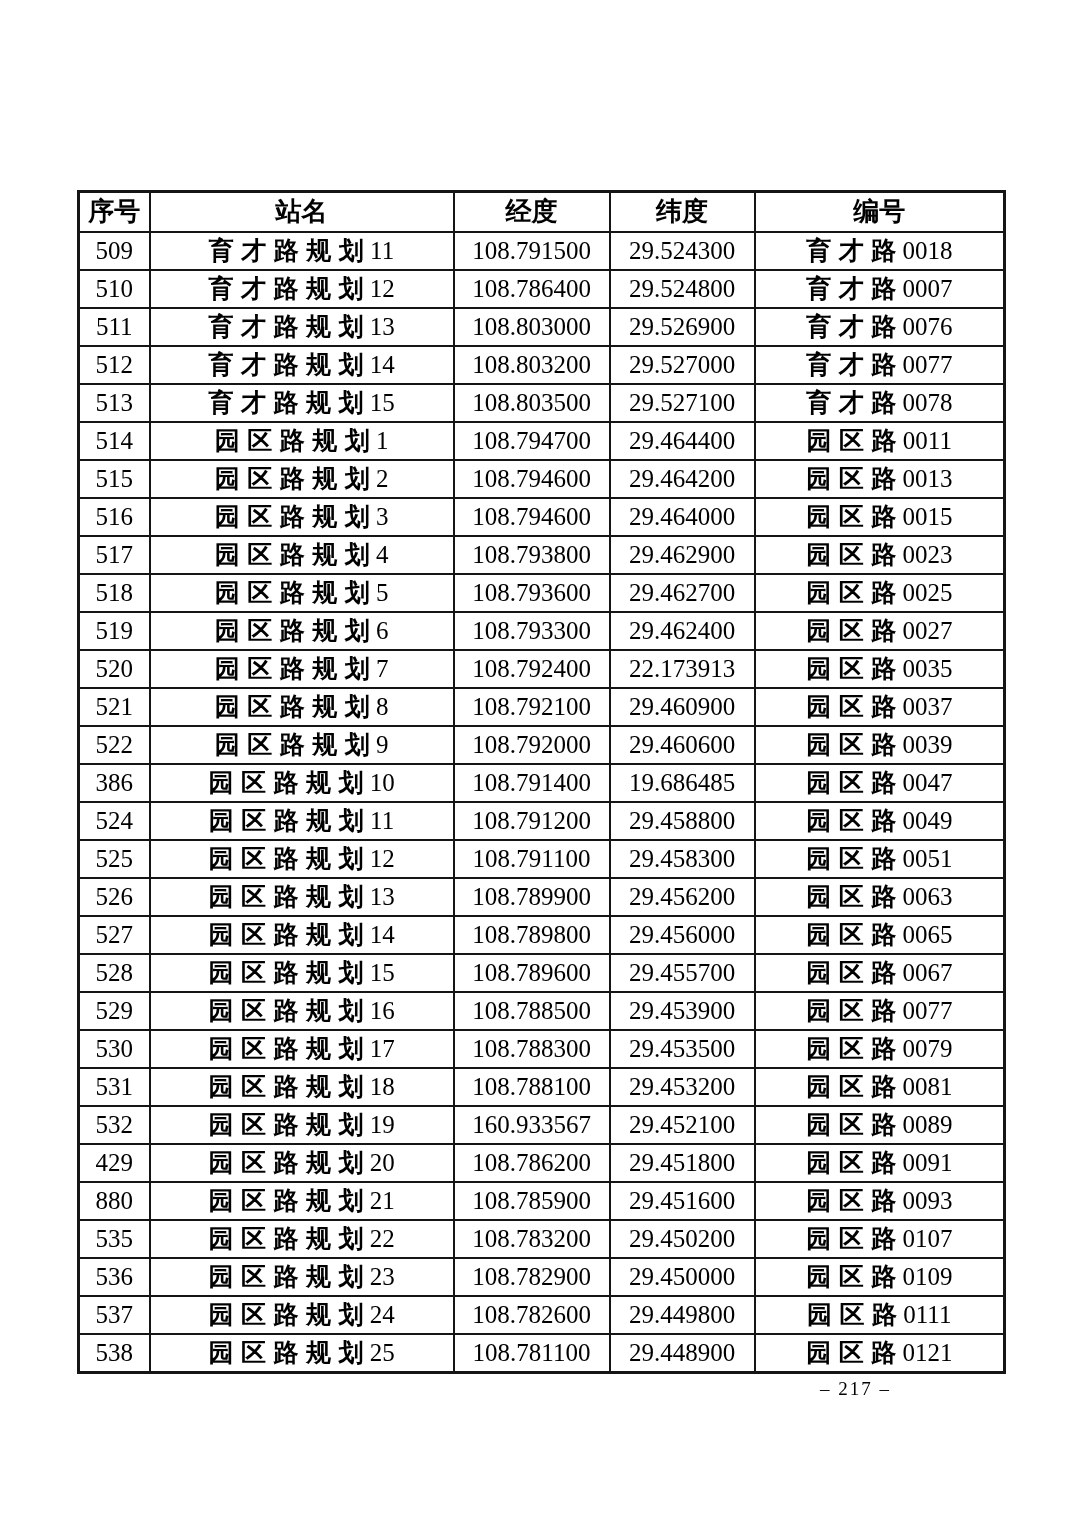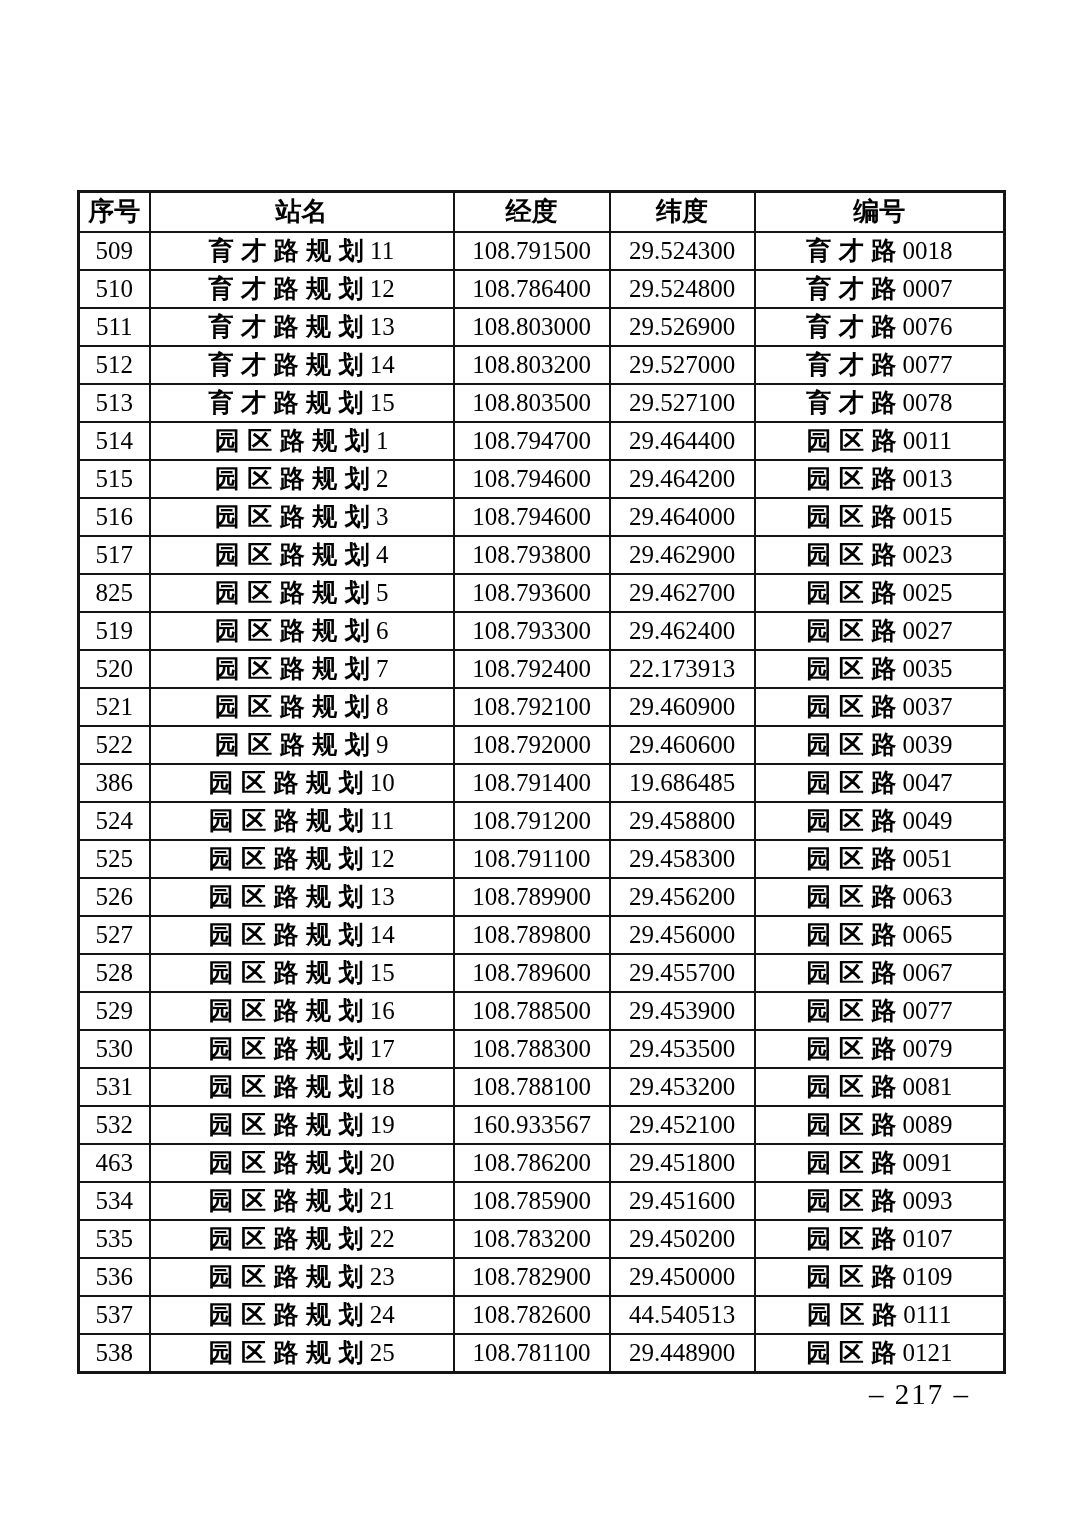--- a/index.html
+++ b/index.html
@@ -38,22 +38,22 @@
     font-weight: bold;
     font-size: 26px;
   }
   
   .csp { letter-spacing: 0.30em; margin-right: -0.30em; font-weight: bold; }
   .page-number {
     position: absolute;
     left: 820px;
     top: 1378px;
     width: 150px;
-    text-align: right;
-    font-size: 29px;
+    text-align: left;
+    font-size: 19px;
     letter-spacing: 2px;
   }
 </style>
 </head>
 <body>
 
 <div class="page">
 
   <table class="station-table">
     <colgroup>
@@ -130,21 +130,21 @@
           <td><span class="csp">园区路</span> 0015</td>
         </tr>
         <tr>
           <td>517</td>
           <td><span class="csp">园区路规划</span> 4</td>
           <td>108.793800</td>
           <td>29.462900</td>
           <td><span class="csp">园区路</span> 0023</td>
         </tr>
         <tr>
-          <td>825</td>
+          <td>518</td>
           <td><span class="csp">园区路规划</span> 5</td>
           <td>108.793600</td>
           <td>29.462700</td>
           <td><span class="csp">园区路</span> 0025</td>
         </tr>
         <tr>
           <td>519</td>
           <td><span class="csp">园区路规划</span> 6</td>
           <td>108.793300</td>
           <td>29.462400</td>
@@ -235,28 +235,28 @@
           <td><span class="csp">园区路</span> 0081</td>
         </tr>
         <tr>
           <td>532</td>
           <td><span class="csp">园区路规划</span> 19</td>
           <td>160.933567</td>
           <td>29.452100</td>
           <td><span class="csp">园区路</span> 0089</td>
         </tr>
         <tr>
-          <td>463</td>
+          <td>429</td>
           <td><span class="csp">园区路规划</span> 20</td>
           <td>108.786200</td>
           <td>29.451800</td>
           <td><span class="csp">园区路</span> 0091</td>
         </tr>
         <tr>
-          <td>534</td>
+          <td>880</td>
           <td><span class="csp">园区路规划</span> 21</td>
           <td>108.785900</td>
           <td>29.451600</td>
           <td><span class="csp">园区路</span> 0093</td>
         </tr>
         <tr>
           <td>535</td>
           <td><span class="csp">园区路规划</span> 22</td>
           <td>108.783200</td>
           <td>29.450200</td>
@@ -266,21 +266,21 @@
           <td>536</td>
           <td><span class="csp">园区路规划</span> 23</td>
           <td>108.782900</td>
           <td>29.450000</td>
           <td><span class="csp">园区路</span> 0109</td>
         </tr>
         <tr>
           <td>537</td>
           <td><span class="csp">园区路规划</span> 24</td>
           <td>108.782600</td>
-          <td>44.540513</td>
+          <td>29.449800</td>
           <td><span class="csp">园区路</span> 0111</td>
         </tr>
         <tr>
           <td>538</td>
           <td><span class="csp">园区路规划</span> 25</td>
           <td>108.781100</td>
           <td>29.448900</td>
           <td><span class="csp">园区路</span> 0121</td>
         </tr>
       </tbody>

